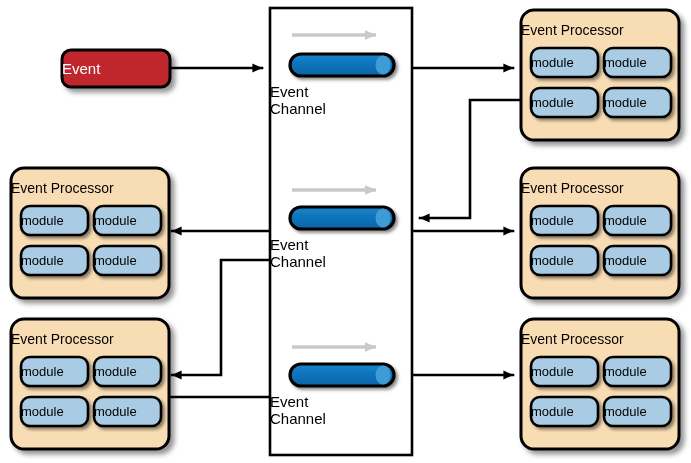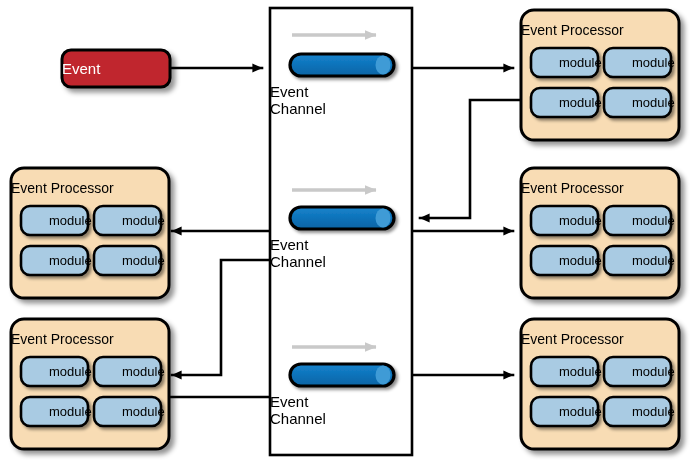--- a/index.html
+++ b/index.html
@@ -2,21 +2,21 @@
 <html><head>
 <meta charset="utf-8">
 <style>
   html,body{margin:0;padding:0;background:#ffffff;}
   body{font-family:"Liberation Sans", sans-serif;}
   #stage{position:relative;width:691px;height:463px;background:#ffffff;overflow:hidden;}
   #svg{position:absolute;left:0;top:0;width:691px;height:463px;}
   .lbl{position:absolute;pointer-events:none;text-align:left;color:#000;}
   .evt-label{color:#ffffff;font-size:15px;font-weight:400;}
   .proc-title{font-size:14px;font-weight:400;}
-  .mod-label{font-size:13px;font-weight:400;padding-left:28px;}
+  .mod-label{font-size:13px;font-weight:400;}
   .chan-label{font-size:15px;line-height:1.12;font-weight:400;}
 </style>
 </head>
 <body>
 
 <div id="stage">
 
   <svg id="svg" viewBox="0 0 691 463">
     <defs>
       <linearGradient id="pipeGrad" x1="0" y1="0" x2="0" y2="1">

